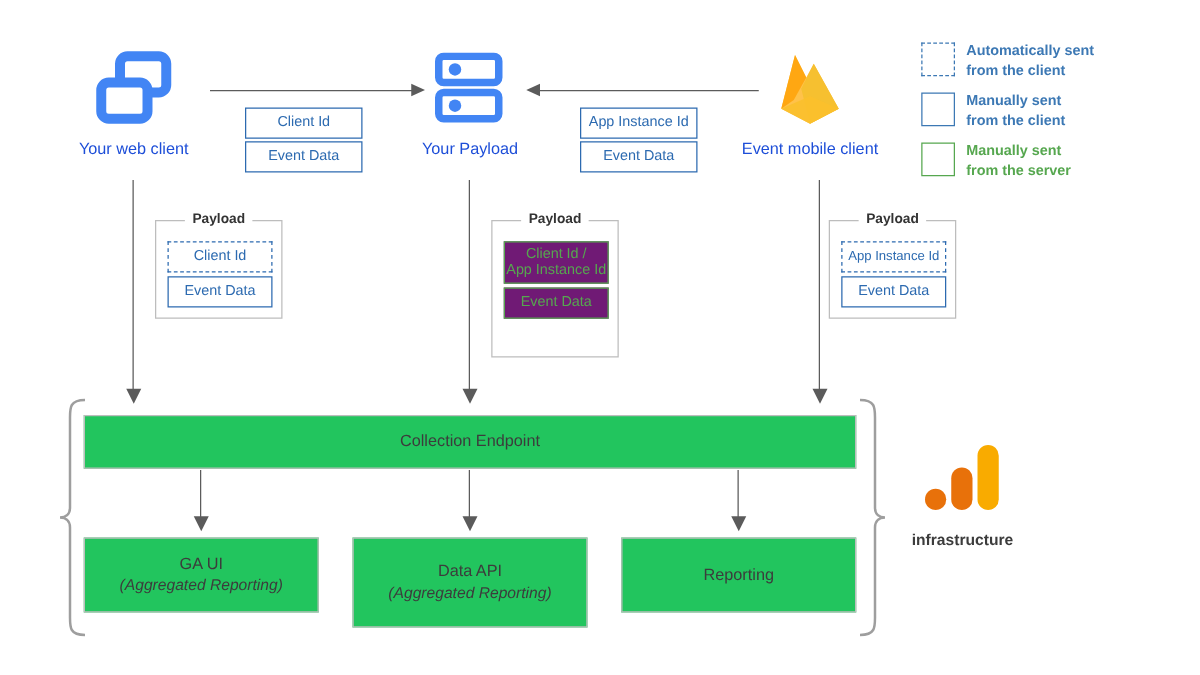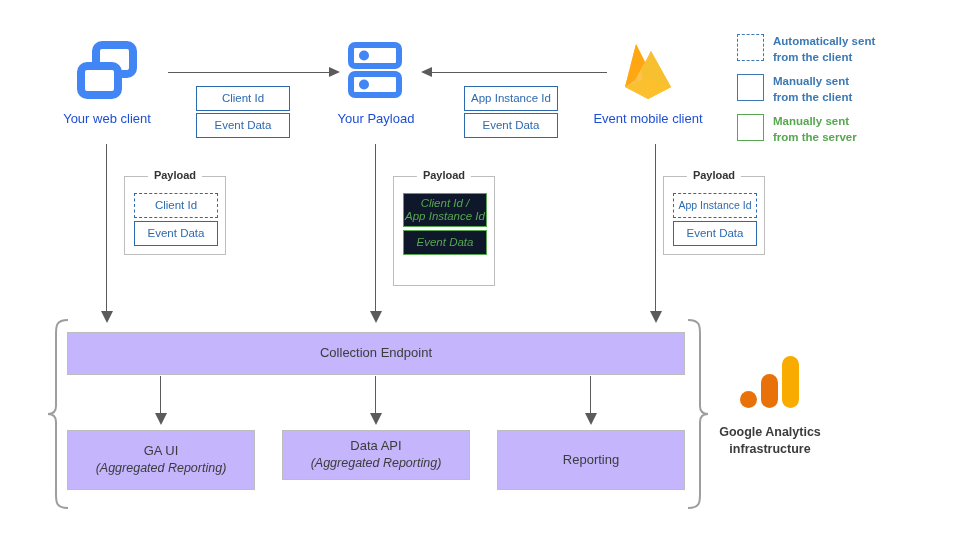--- a/index.html
+++ b/index.html
@@ -19,21 +19,21 @@
     white-space:nowrap;
   }
   .tagbox{
     box-sizing:border-box;
     display:flex;align-items:center;justify-content:center;
     text-align:center;line-height:1.15;
     font-size:11.5px;
   }
   .tagbox.blue{border:1.4px solid #2c6ab0;color:#2c6ab0;background:#fff;}
   .tagbox.blue-dashed{border:1.4px dashed #2c6ab0;color:#2c6ab0;background:#fff;}
-  .tagbox.green{border:1.4px solid #56a74f;color:#56a74f;background:#0f172a;font-style:italic;}
+  .tagbox.green{border:1.4px solid #56a74f;color:#56a74f;background:#701a75;}
 
   
   .payload{
     box-sizing:border-box;
     border:1px solid #bdbdbd;
     background:#fff;
   }
   .payload-title{
     position:absolute;
     top:-8px;left:50%;transform:translateX(-50%);
@@ -62,21 +62,21 @@
   .legend-swatch.dashed-blue{border:1.6px dashed #3c78b4;}
   .legend-swatch.solid-blue{border:1.6px solid #3c78b4;}
   .legend-swatch.solid-green{border:1.6px solid #56a74f;}
   .legend-text{font-size:11.5px;line-height:1.35;white-space:nowrap;font-weight:bold;}
   .legend-text.blue{color:#3c78b4;}
   .legend-text.green{color:#56a74f;}
 
   
   .grey-box{
     box-sizing:border-box;
-    border:1px solid #bdbdbd;background:#c4b5fd;
+    border:1px solid #bdbdbd;background:#22c55e;
     display:flex;flex-direction:column;align-items:center;justify-content:center;
     text-align:center;color:#3c3c3c;
   }
   .gb-title{font-size:13px;line-height:1.3;}
   .gb-sub{font-size:12.5px;font-style:italic;line-height:1.3;}
 
   .ga-caption{
     font-size:12.5px;font-weight:bold;color:#3c3c3c;
     text-align:center;line-height:1.35;
   }
@@ -195,32 +195,31 @@
 <div class="arrow-head ah-down" style="left:370px;top:413px;"></div>
 
 <div class="arrow-line-v" style="left:590px;top:376px;height:38px;"></div>
 <div class="arrow-head ah-down" style="left:585px;top:413px;"></div>
 
 <div class="abs grey-box" style="left:67px;top:430px;width:188px;height:60px;">
   <div class="gb-title">GA UI</div>
   <div class="gb-sub">(Aggregated Reporting)</div>
 </div>
 
-<div class="abs grey-box" style="left:282px;top:430px;width:188px;height:50px;">
+<div class="abs grey-box" style="left:282px;top:430px;width:188px;height:72px;">
   <div class="gb-title">Data API</div>
   <div class="gb-sub">(Aggregated Reporting)</div>
 </div>
 
 <div class="abs grey-box" style="left:497px;top:430px;width:188px;height:60px;">
   <div class="gb-title">Reporting</div>
 </div>
 
 <div class="abs" style="left:738px;top:352px;width:64px;height:62px;">
   <svg width="64" height="62" viewBox="0 0 64 62">
     <rect x="44" y="4" width="17" height="52" rx="8.5" ry="8.5" fill="#f9ab00"></rect>
     <rect x="23" y="22" width="17" height="34" rx="8.5" ry="8.5" fill="#e8710a"></rect>
     <circle cx="10.5" cy="47.5" r="8.5" fill="#e8710a"></circle>
   </svg>
 </div>
 <div class="abs ga-caption" style="left:700px;top:424px;width:140px;">
-  <div>Google Analytics</div>
   <div>infrastructure</div>
 </div>
 
 </body></html>

